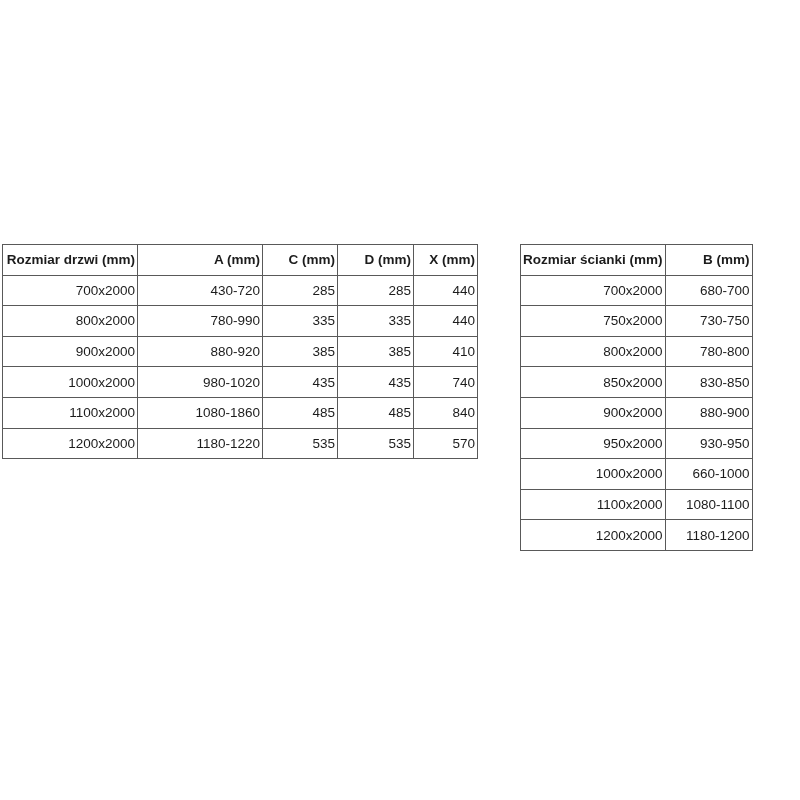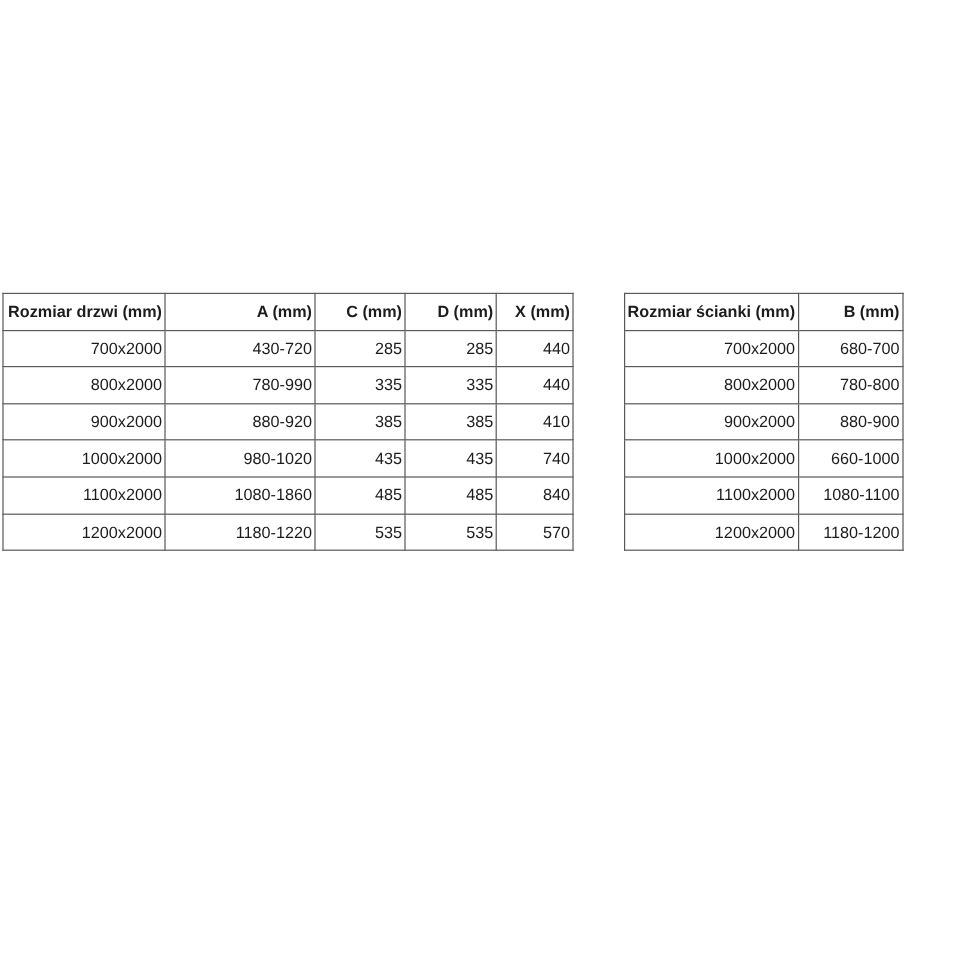--- a/index.html
+++ b/index.html
@@ -116,26 +116,38 @@
           <th>Rozmiar ścianki (mm)</th>
           <th>B (mm)</th>
         </tr>
       </thead>
       <tbody>
         <tr>
           <td>700x2000</td>
           <td>680-700</td>
         </tr>
         <tr>
+          <td>750x2000</td>
+          <td>730-750</td>
+        </tr>
+        <tr>
           <td>800x2000</td>
           <td>780-800</td>
         </tr>
         <tr>
+          <td>850x2000</td>
+          <td>830-850</td>
+        </tr>
+        <tr>
           <td>900x2000</td>
           <td>880-900</td>
+        </tr>
+        <tr>
+          <td>950x2000</td>
+          <td>930-950</td>
         </tr>
         <tr>
           <td>1000x2000</td>
           <td>660-1000</td>
         </tr>
         <tr>
           <td>1100x2000</td>
           <td>1080-1100</td>
         </tr>
         <tr>

